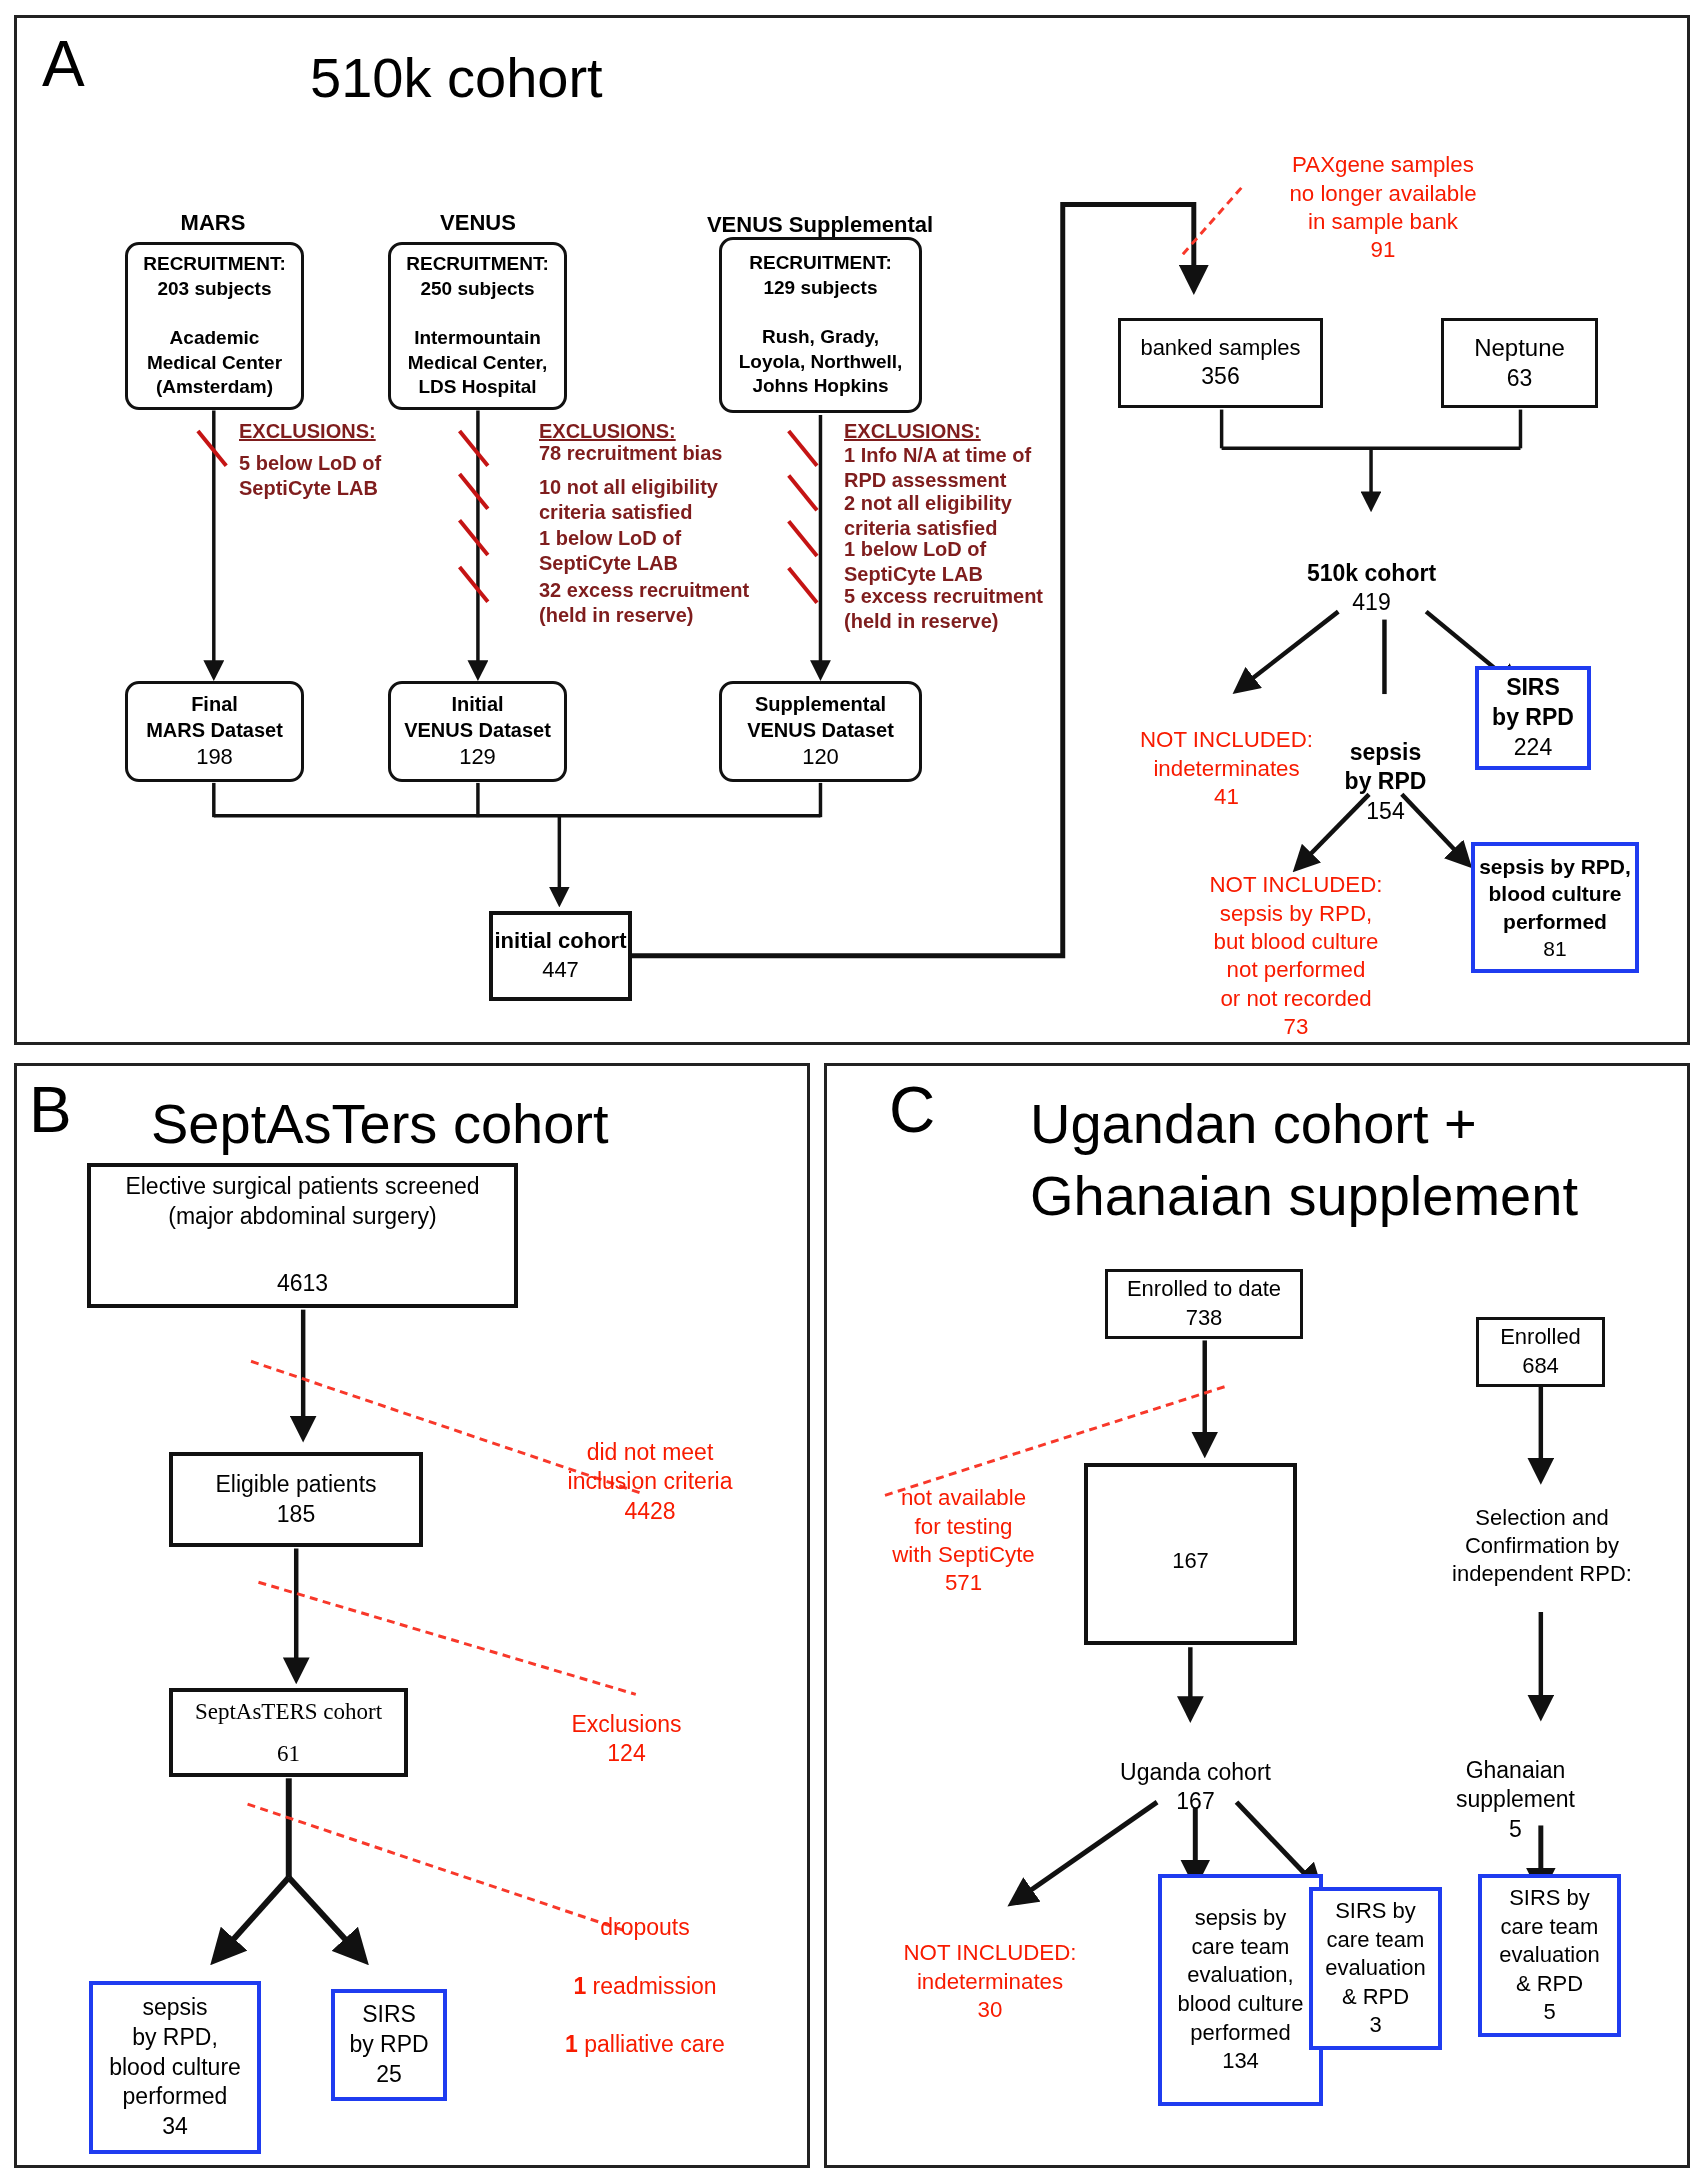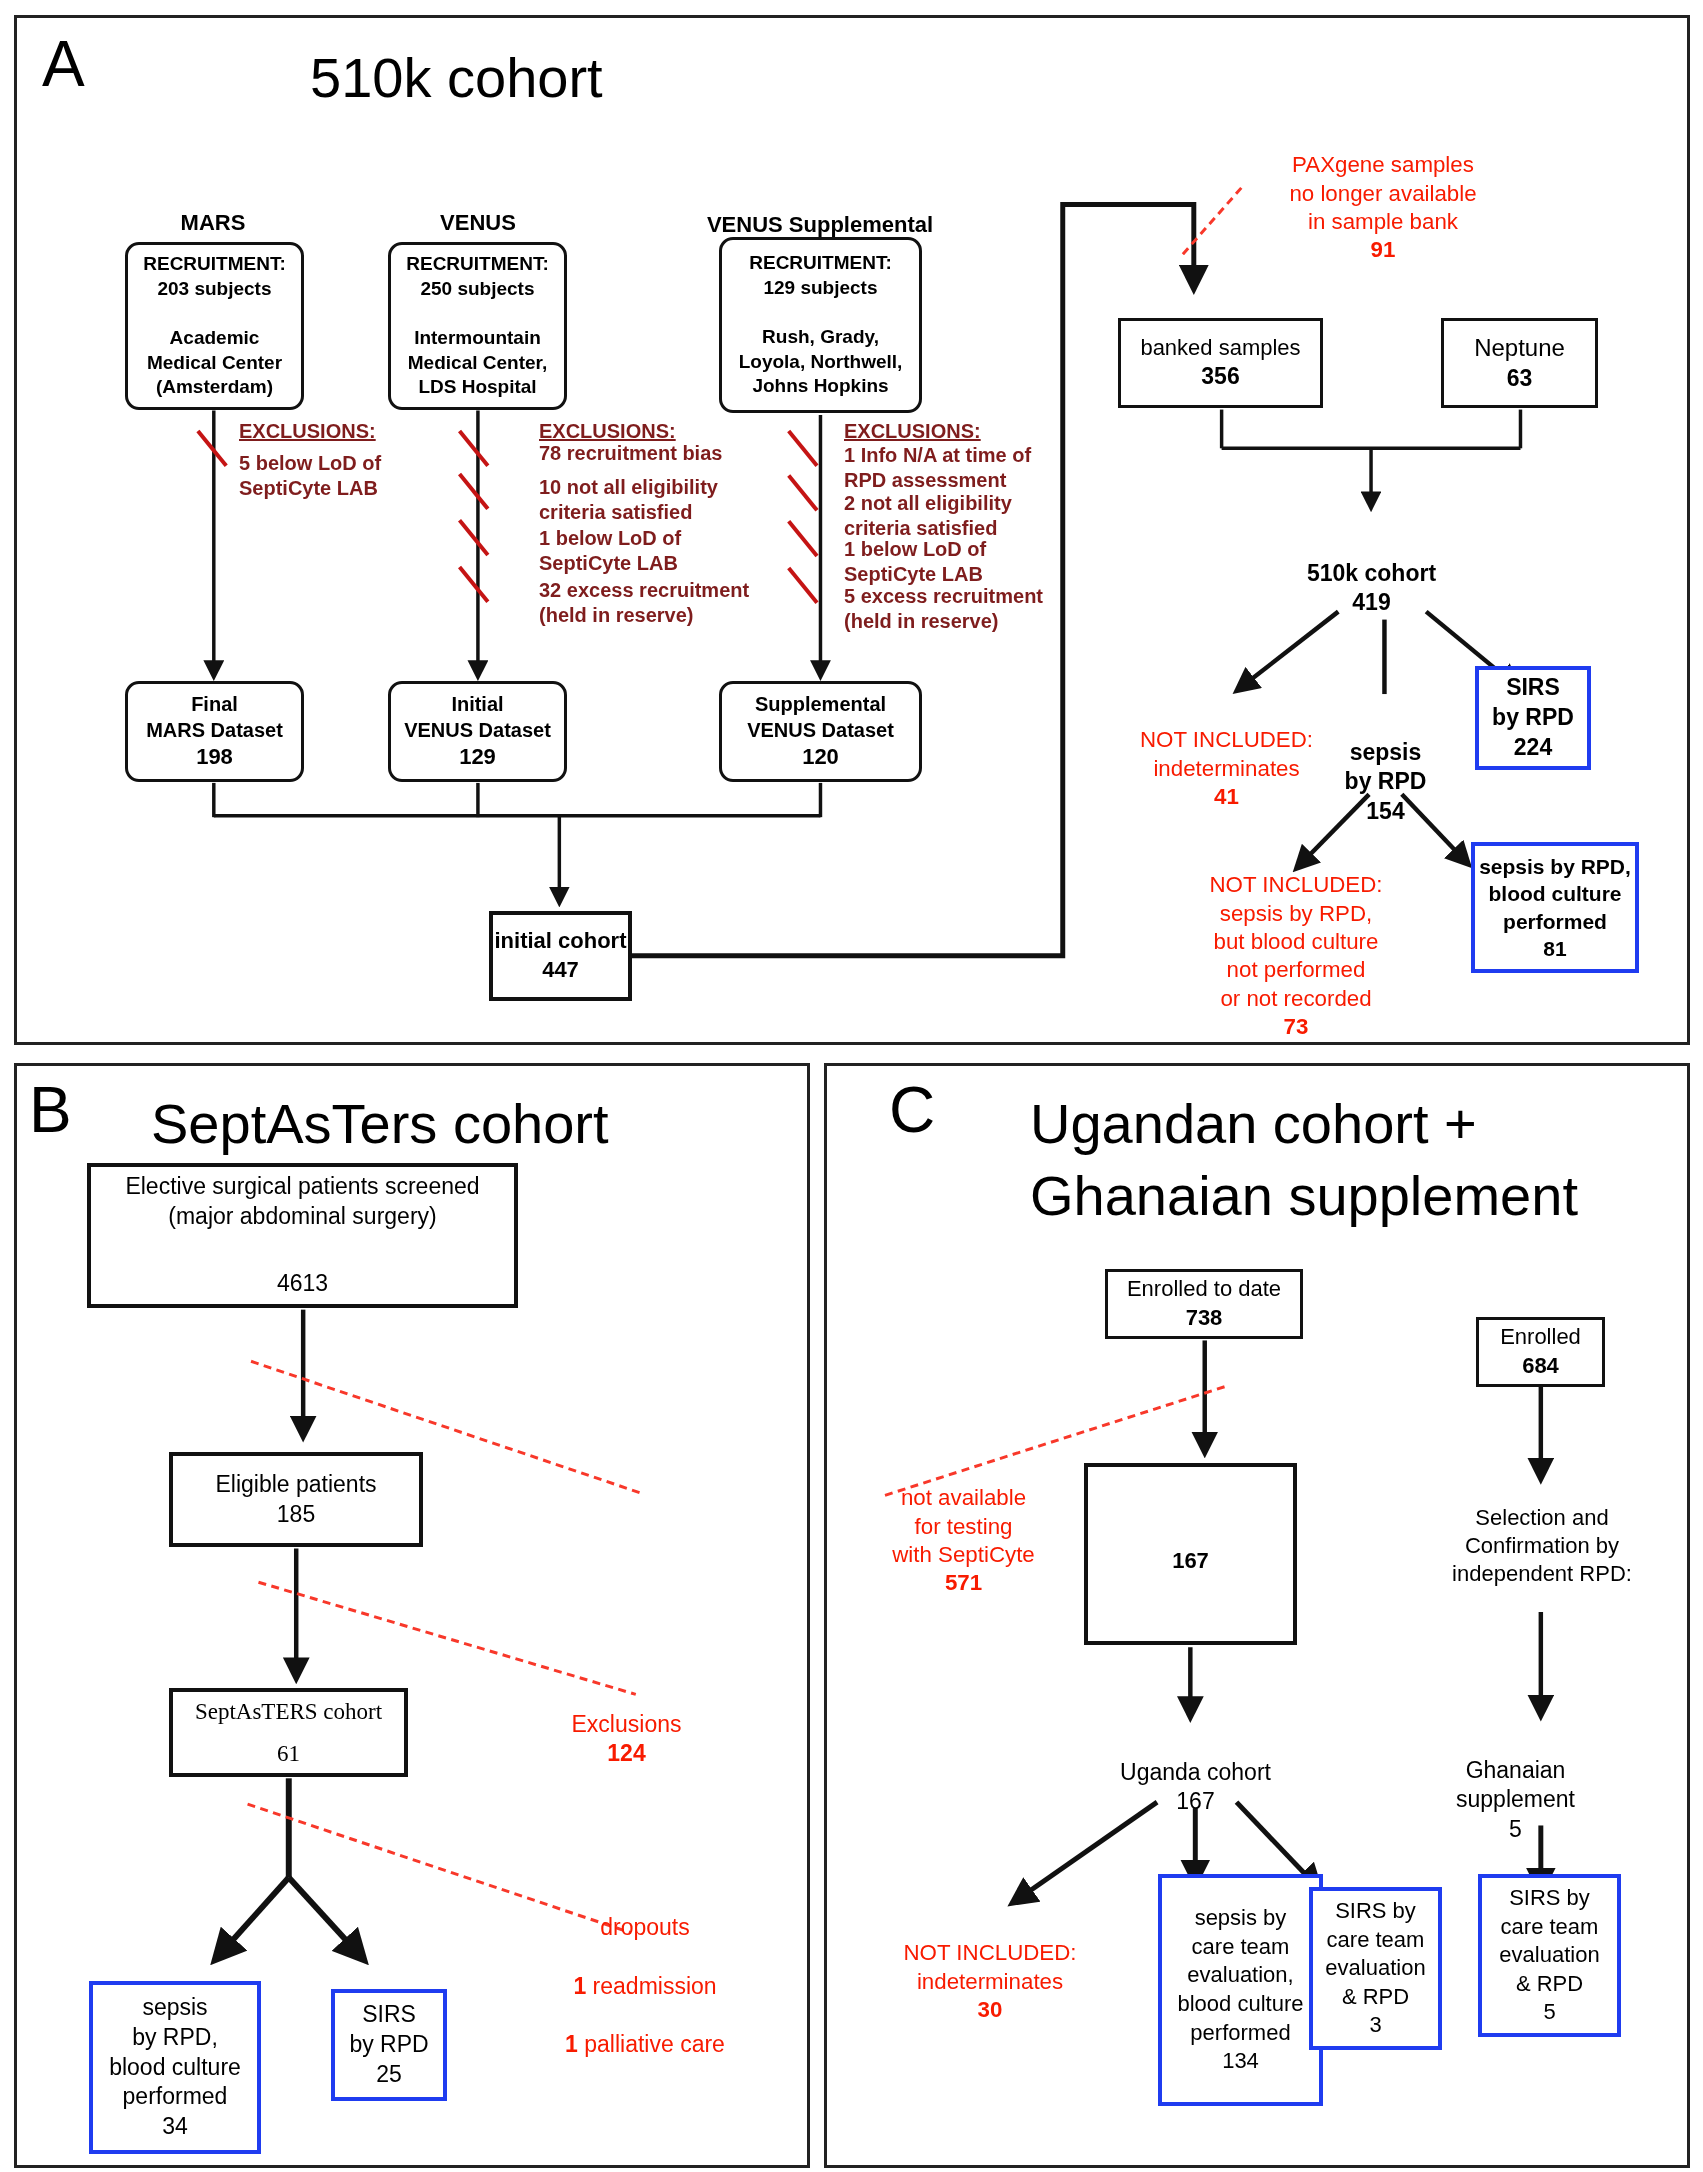--- a/index.html
+++ b/index.html
@@ -11,21 +11,21 @@
   .box{position:absolute;z-index:3;background:#fff;border:3.5px solid #111;
        display:flex;flex-direction:column;align-items:center;justify-content:center;
        text-align:center;white-space:pre-line;line-height:1.3;}
   .round{border-radius:14px;}
   .blue{border:4.5px solid #1f3cf0;}
   .bold{font-weight:bold;}
   .txt{position:absolute;z-index:3;text-align:center;white-space:pre-line;line-height:1.27;}
   .red{color:#f81b00;}
   .dred{color:#7f1d1d;font-weight:bold;white-space:pre-line;line-height:1.25;}
   .exhead{text-decoration:underline;}
-  .n{display:block;font-weight:bold;}
+  .n{display:block;font-weight:normal;}
   .nreg{display:block;font-weight:normal;}
   .gap{margin-top:22px;}
   .serif{font-family:"Liberation Serif",serif;}
   .biglabel{font-size:64px;font-weight:400;}
   .title{font-size:56px;font-weight:400;line-height:1.28;}
 </style>
 </head>
 <body>
 
 <div id="canvas">
@@ -220,20 +220,25 @@
 
   <div class="abs biglabel" style="left:29px;top:1073px;">B</div>
   <div class="abs title" style="left:151px;top:1088px;">SeptAsTers cohort</div>
 
   <div class="box" style="left:87px;top:1163px;width:423px;height:137px;font-size:23px;border-width:4px;font-weight:normal;gap:16px;">
     <span>Elective surgical patients screened
 (major abdominal surgery)</span>
     <span class="nreg gap">4613</span>
   </div>
 
+  <div class="txt red" style="left:526px;top:1409px;width:248px;font-size:23px;">
+    <span>did not meet
+inclusion criteria</span>
+    <span class="n">4428</span>
+  </div>
 
   <div class="box" style="left:169px;top:1452px;width:246px;height:87px;font-size:23px;border-width:4px;font-weight:normal;">
     <span>Eligible patients</span>
     <span class="nreg">185</span>
   </div>
 
   <div class="txt red" style="left:527px;top:1681px;width:199px;font-size:23px;">
     <span>Exclusions</span>
     <span class="n">124</span>
   </div>

